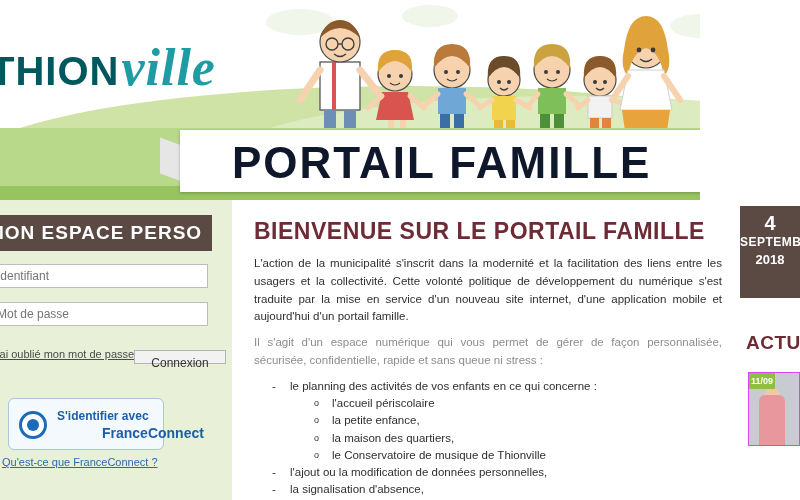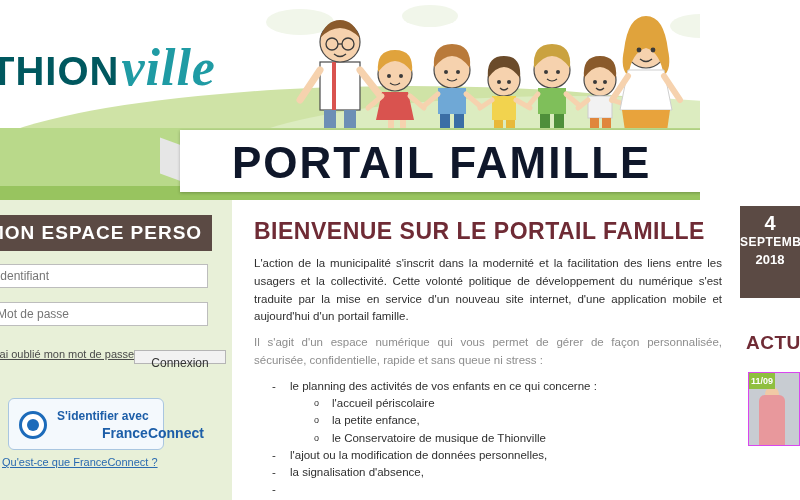--- a/index.html
+++ b/index.html
@@ -452,20 +452,21 @@
   <div class="main">
     <h1>BIENVENUE SUR LE PORTAIL FAMILLE</h1>
     <p>L'action de la municipalité s'inscrit dans la modernité et la facilitation des liens entre les usagers et la collectivité. Cette volonté politique de développement du numérique s'est traduite par la mise en service d'un nouveau site internet, d'une application mobile et aujourd'hui d'un portail famille.</p>
     <p class="faded">Il s'agit d'un espace numérique qui vous permet de gérer de façon personnalisée, sécurisée, confidentielle, rapide et sans queue ni stress :</p>
     <ul class="bullets">
       <li>
         <span>le planning des activités de vos enfants en ce qui concerne :</span>
         <ul class="sub">
           <li><span>l'accueil périscolaire</span></li>
           <li><span>la petite enfance,</span></li>
+          <li><span>la maison des quartiers,</span></li>
           <li><span>le Conservatoire de musique de Thionville</span></li>
         </ul>
       </li>
       <li><span>l'ajout ou la modification de données personnelles,</span></li>
       <li><span>la signalisation d'absence,</span></li>
       <li></li>
     </ul>
   </div>
 
   <div class="right"></div>

